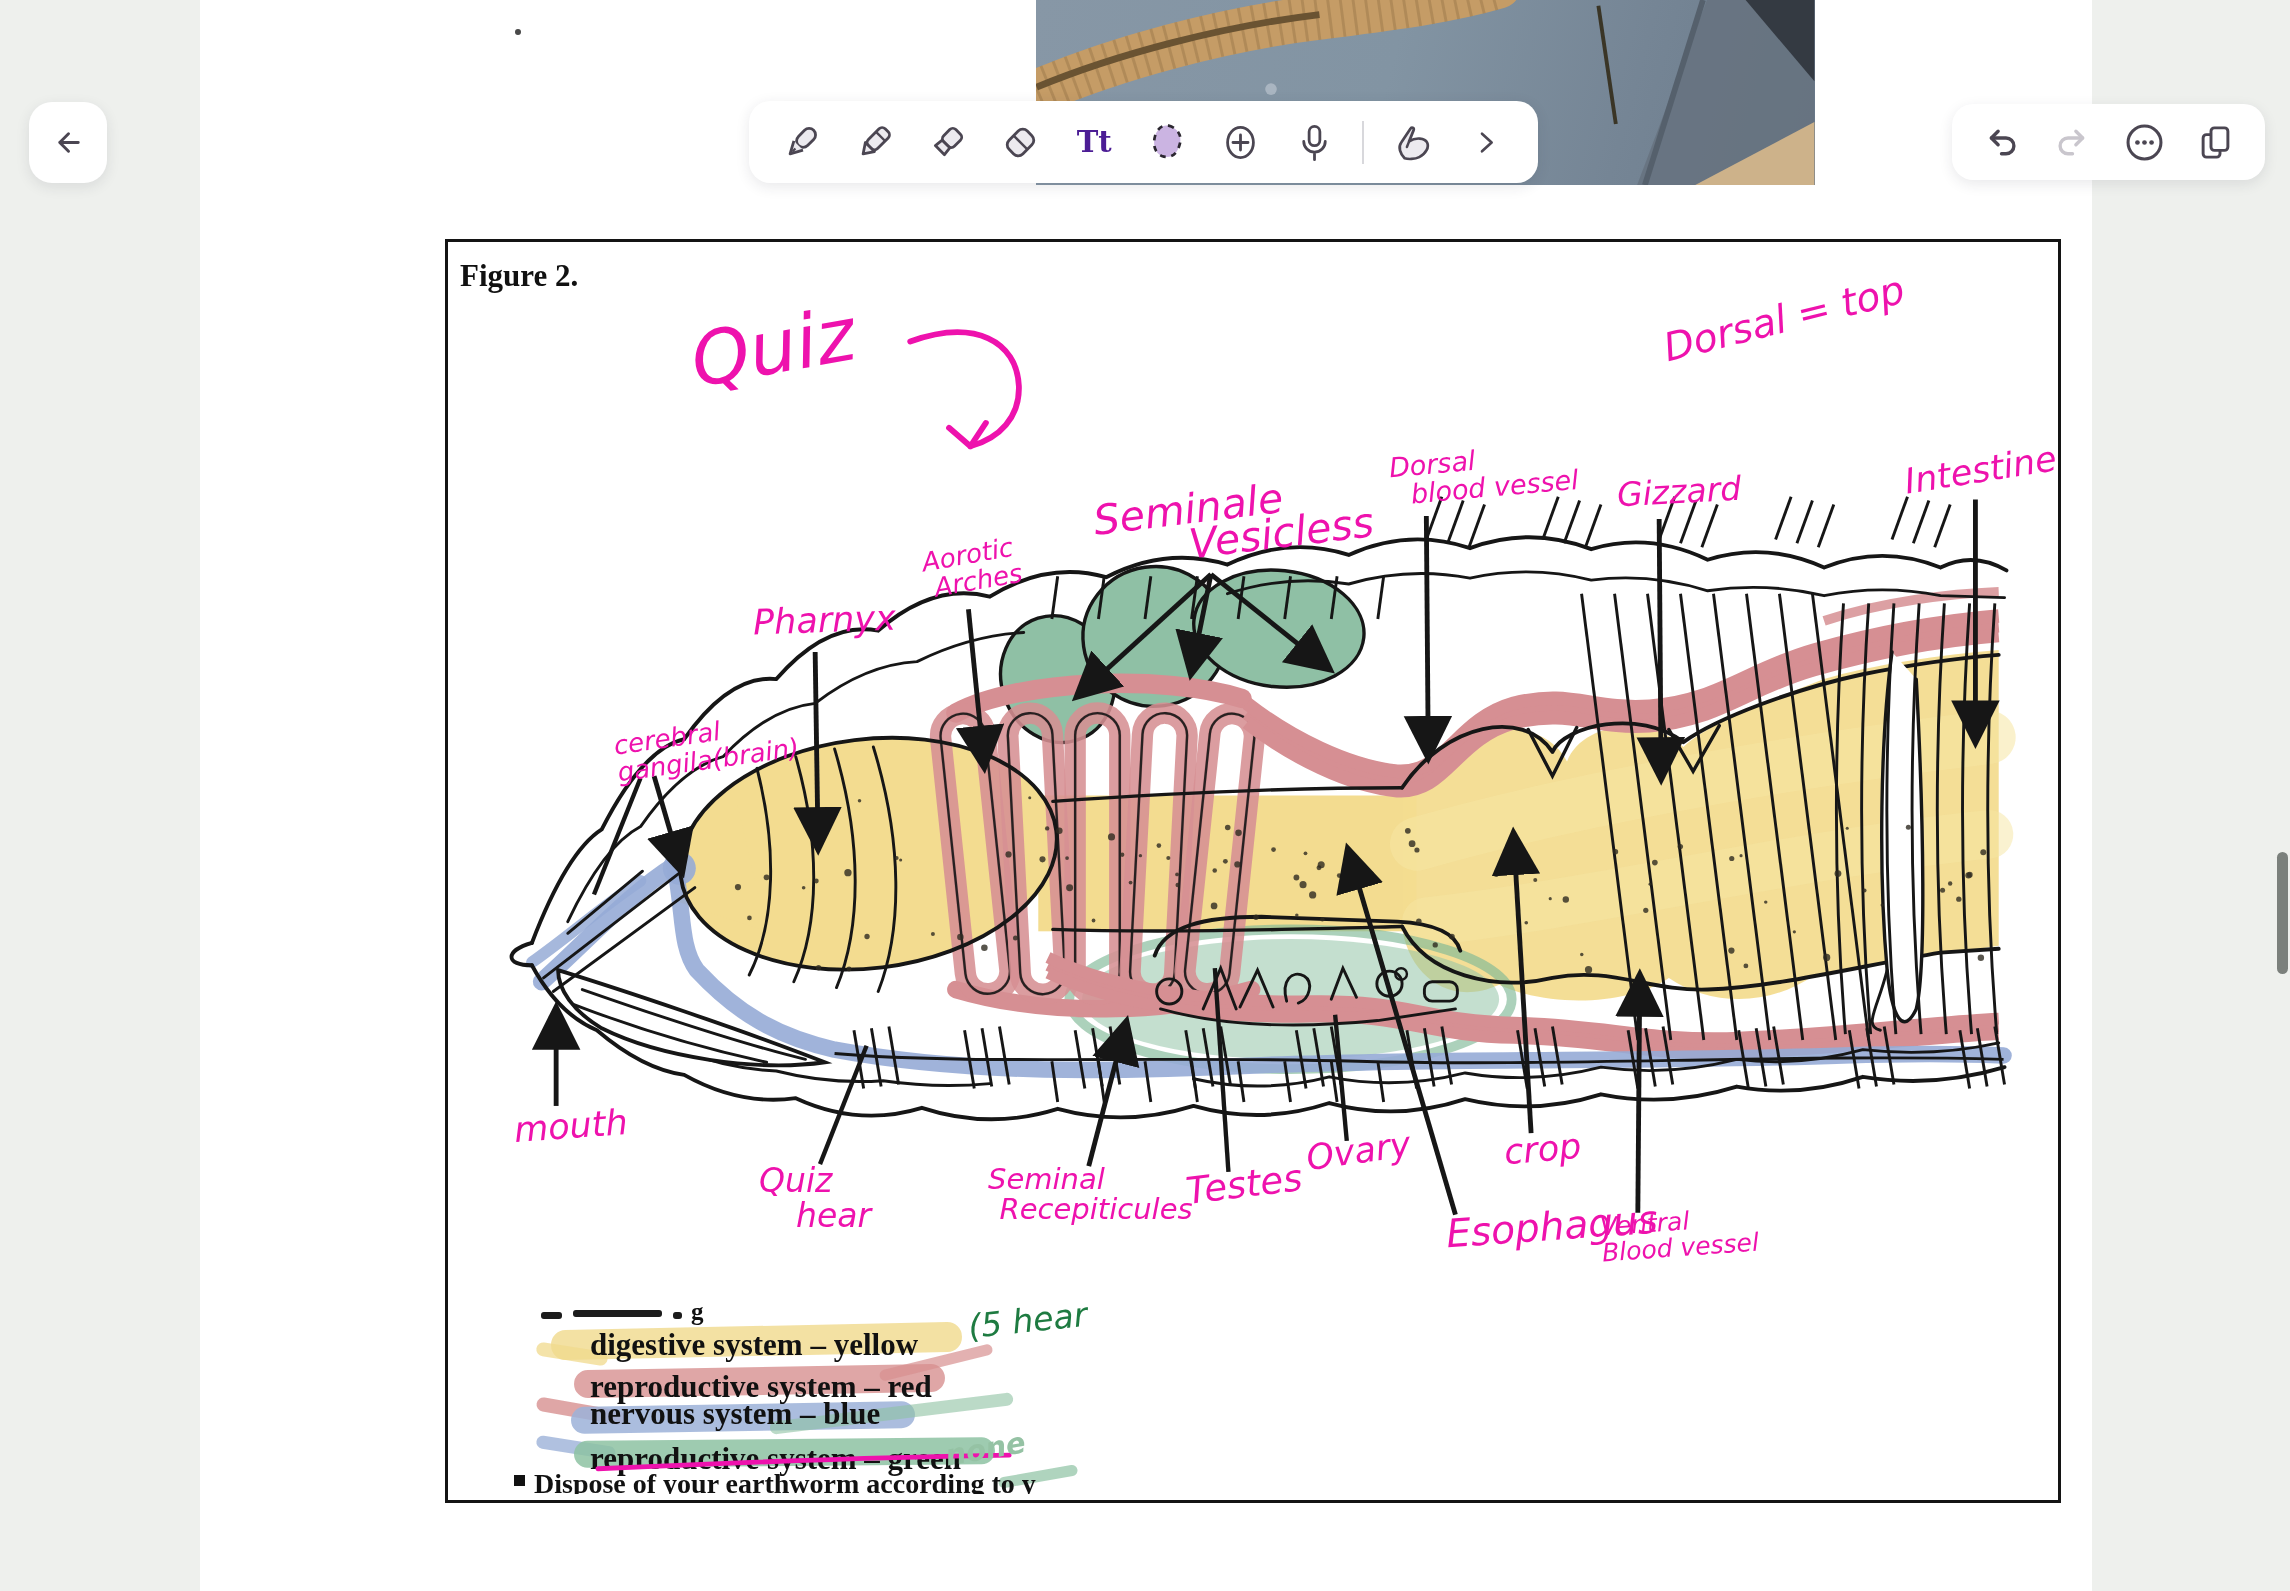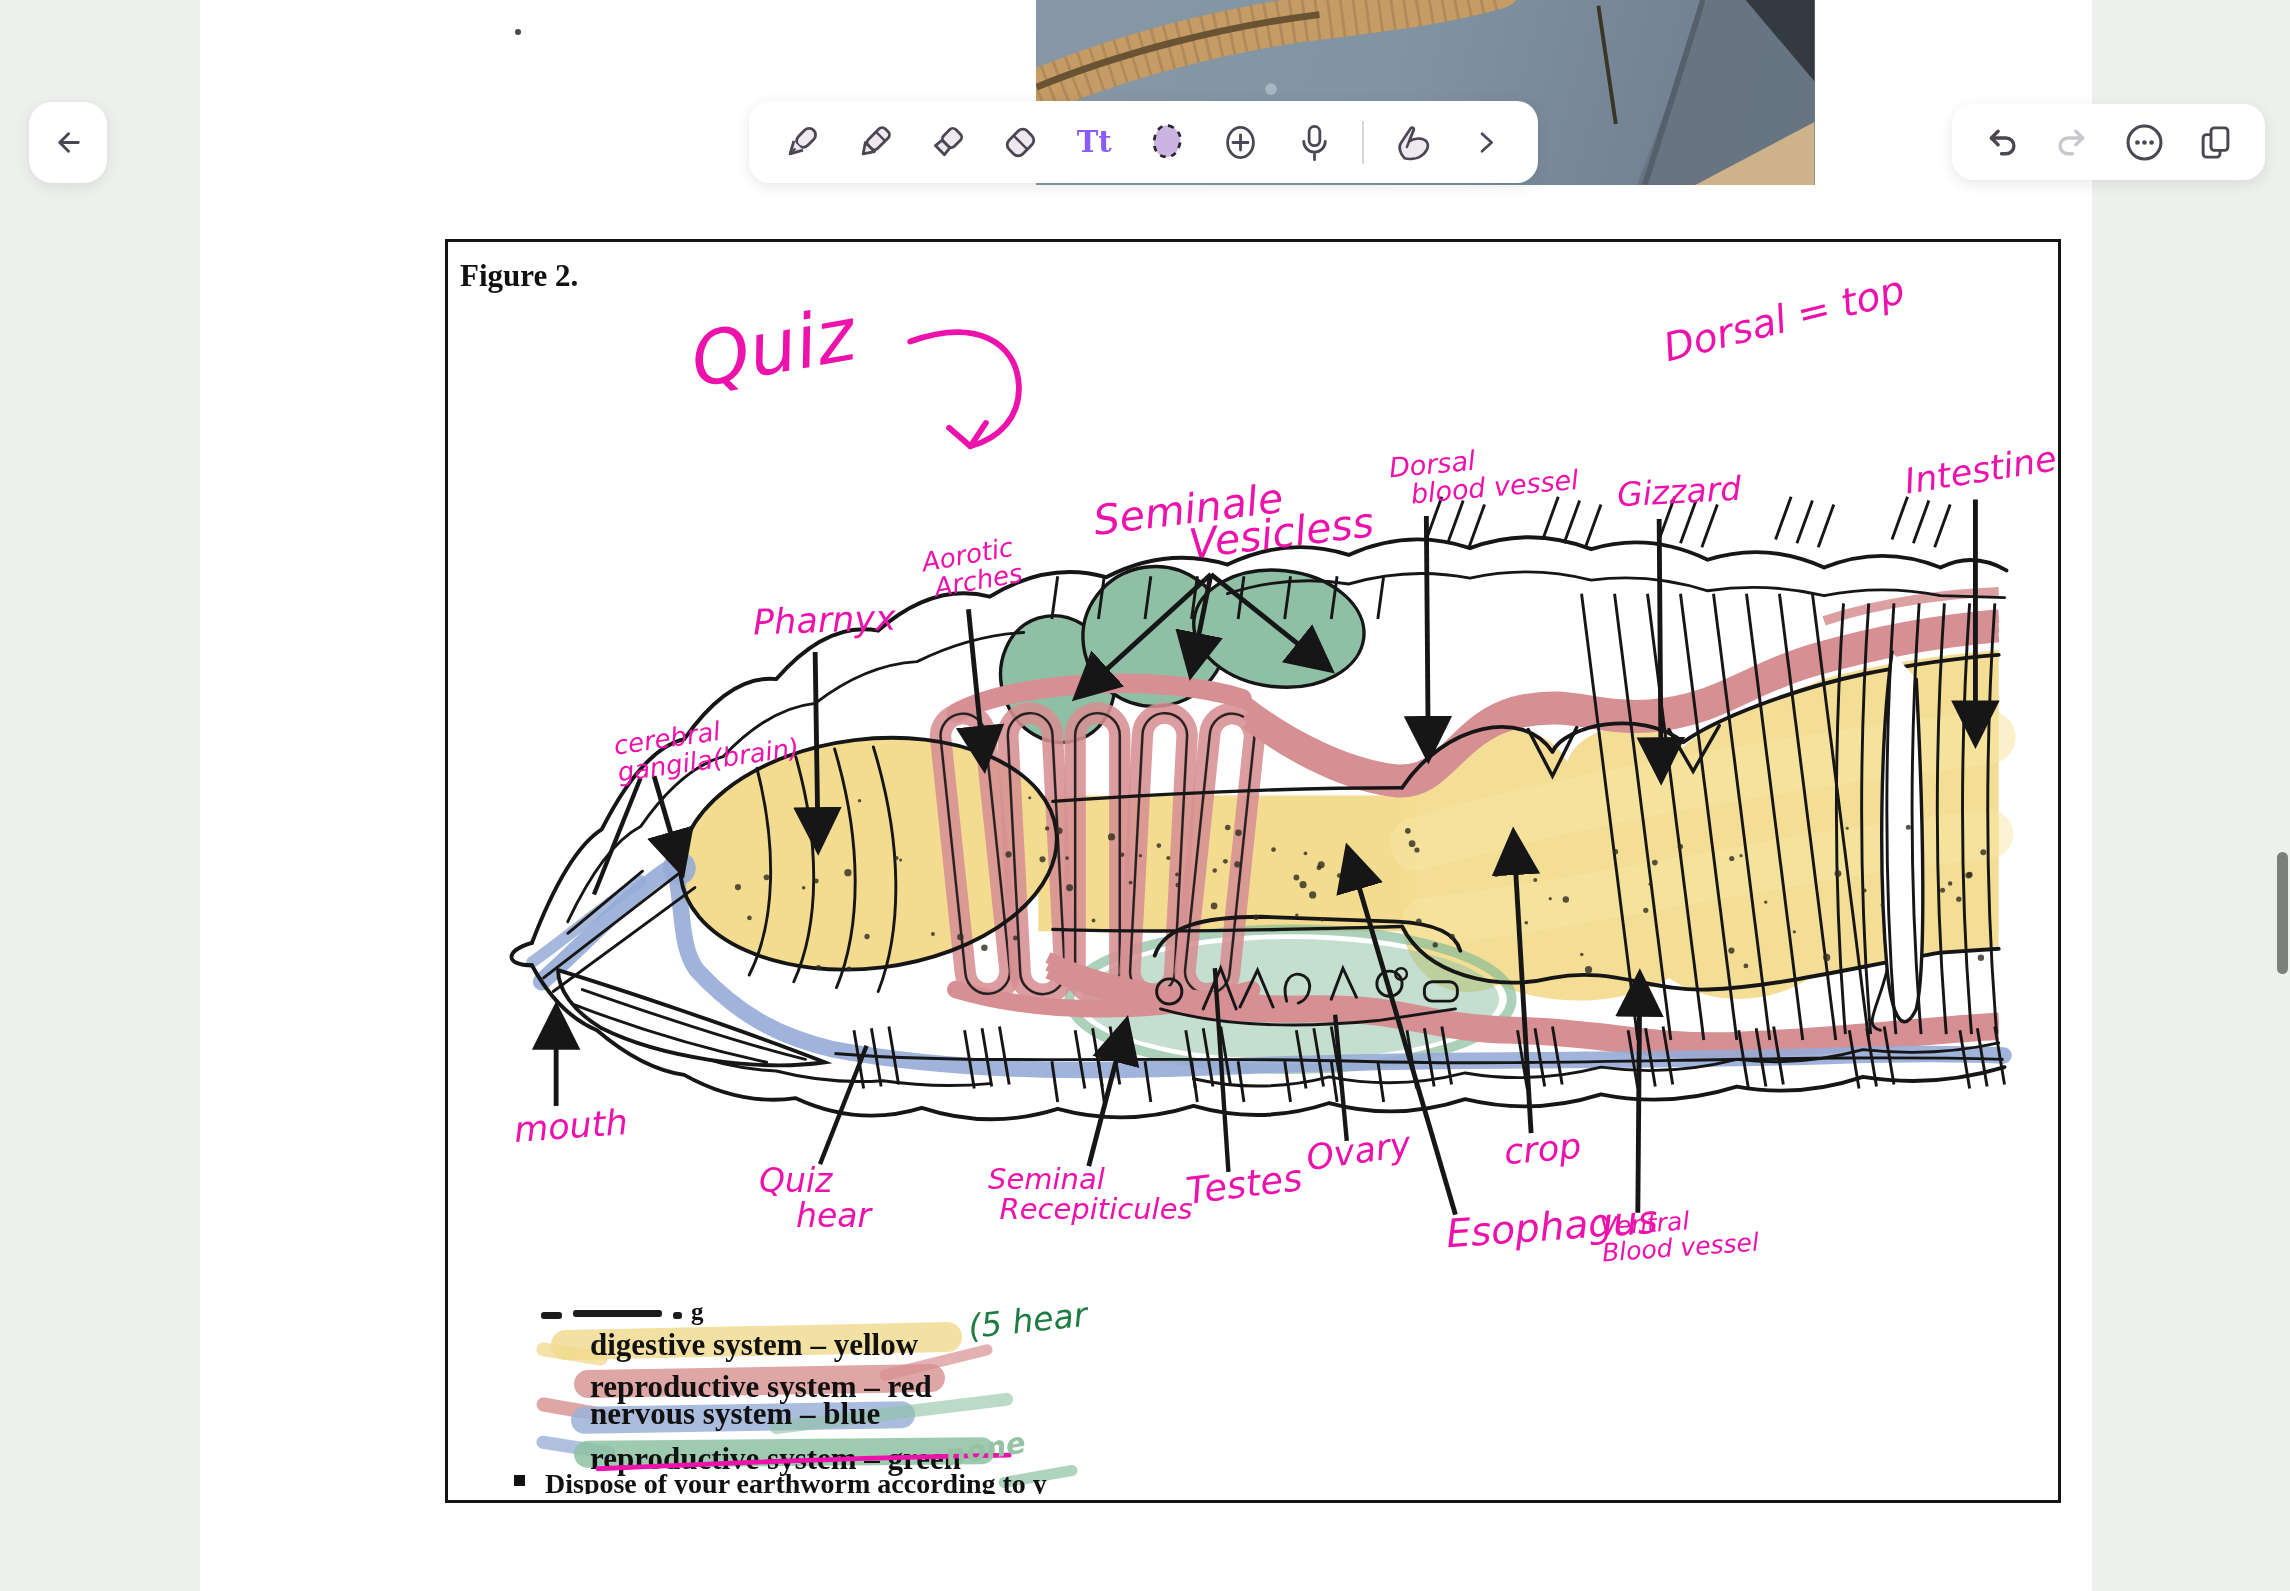--- a/index.html
+++ b/index.html
@@ -6,21 +6,21 @@
     font-family:"Liberation Sans",sans-serif;}
   .abs{position:absolute;}
   #canvas{left:200px;top:0;width:1892px;height:1591px;background:#ffffff;}
   
   .chip{background:#fff;border-radius:21.3px;box-shadow:0 3.9px 13.6px rgba(40,40,60,.10);}
   #back-btn{left:29px;top:102px;width:78px;height:81px;border-radius:23px;display:flex;align-items:center;justify-content:center;}
   #toolbar{left:749px;top:101px;width:789px;height:82px;display:flex;align-items:center;justify-content:space-between;padding:0 27px;box-sizing:border-box;}
   .tool{width:50px;height:50px;display:flex;align-items:center;justify-content:center;background:none;border:none;padding:0;}
   #actions{left:1952px;top:104px;width:313px;height:76px;display:flex;align-items:center;justify-content:space-around;padding:0 13.6px;box-sizing:border-box;}
   .tdiv{width:1.9px;height:43px;background:#d8d8dc;}
-  .ttxt{font-family:"DejaVu Serif",serif;font-weight:bold;font-size:29px;color:#8b5cf6;}
+  .ttxt{font-family:"DejaVu Serif",serif;font-weight:bold;font-size:29px;color:#4c1d95;}
   #scroll-thumb{left:2277px;top:852px;width:10.7px;height:122px;border-radius:5.8px;background:#7b807c;}
   #stray-dot{left:515px;top:29px;width:5.8px;height:5.8px;border-radius:2.9px;background:#4a4a4a;}
   
   #photo{left:1036px;top:0;width:779px;height:185px;overflow:hidden;background:linear-gradient(105deg,#8797a6 0%,#8294a3 45%,#758595 75%,#6b7b8b 100%);}
   
   #page-border{left:445px;top:239px;width:1610px;height:1258px;border:3.9px solid #141414;}
   .ser{font-family:"Liberation Serif",serif;font-weight:bold;color:#111;}
   #figure-label{left:460px;top:258px;font-size:31px;}
   .ink{font-family:"DejaVu Sans",sans-serif;font-style:italic;color:#ee12ad;white-space:nowrap;line-height:1.05;}
   .ink span{display:block;}
@@ -75,21 +75,21 @@
 <div class="hl" style="left:574px;top:1439px;width:421px;height:27px;background:#8dc2a2;opacity:.85;transform:rotate(-.5deg);"></div>
 <div class="hl" style="left:769px;top:1407px;width:245px;height:12.6px;background:#8dc2a2;opacity:.6;transform:rotate(-7deg);"></div>
 <div class="hl" style="left:998px;top:1471px;width:80px;height:10.7px;background:#8dc2a2;opacity:.7;transform:rotate(-10deg);"></div>
 
 <div class="legend-line ser" style="left:590px;top:1327px;">digestive system – yellow</div>
 <div class="legend-line ser" style="left:590px;top:1369px;">reproductive system – red</div>
 <div class="legend-line ser" style="left:590px;top:1396px;">nervous system – blue</div>
 <div class="legend-line ser" style="left:590px;top:1441px;">reproductive system – green</div>
 <div id="dispose-bullet" class="abs"></div>
 <div id="dispose-wrap" class="abs">
-  <span class="ser" style="font-size:28px;margin-left:34px;">Dispose of your earthworm according to y</span>
+  <span class="ser" style="font-size:28px;margin-left:23px;">Dispose of your earthworm according to y</span>
 </div>
 
 <svg id="diagram" class="abs" width="2290" height="1591" viewBox="0 0 2360 1640">
   <defs>
     <marker id="ah" markerWidth="11" markerHeight="11" refX="8" refY="5" orient="auto">
       <path d="M0,0 L10,5 L0,10 z" fill="#161616"></path>
     </marker>
   </defs>
 
   <g>

